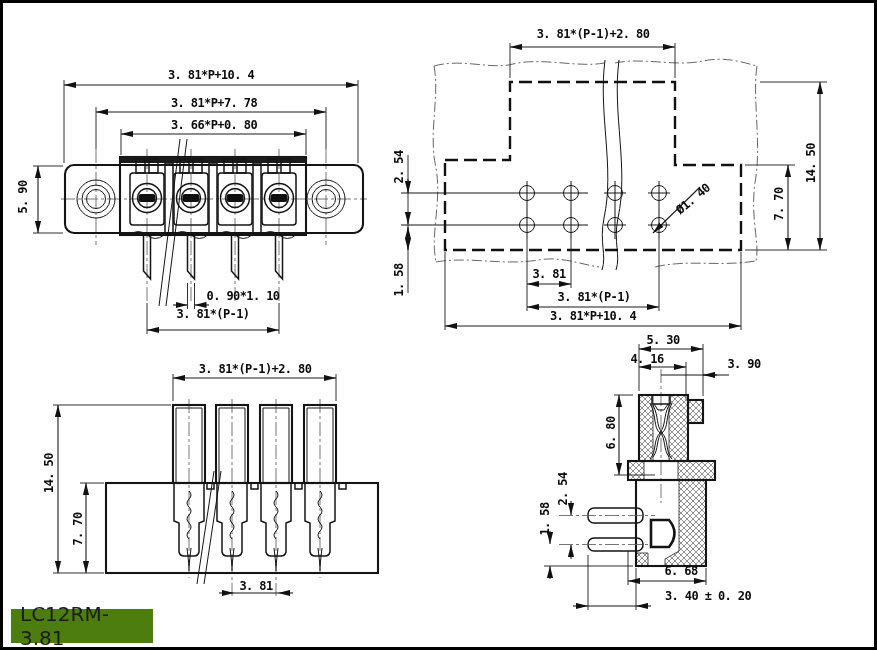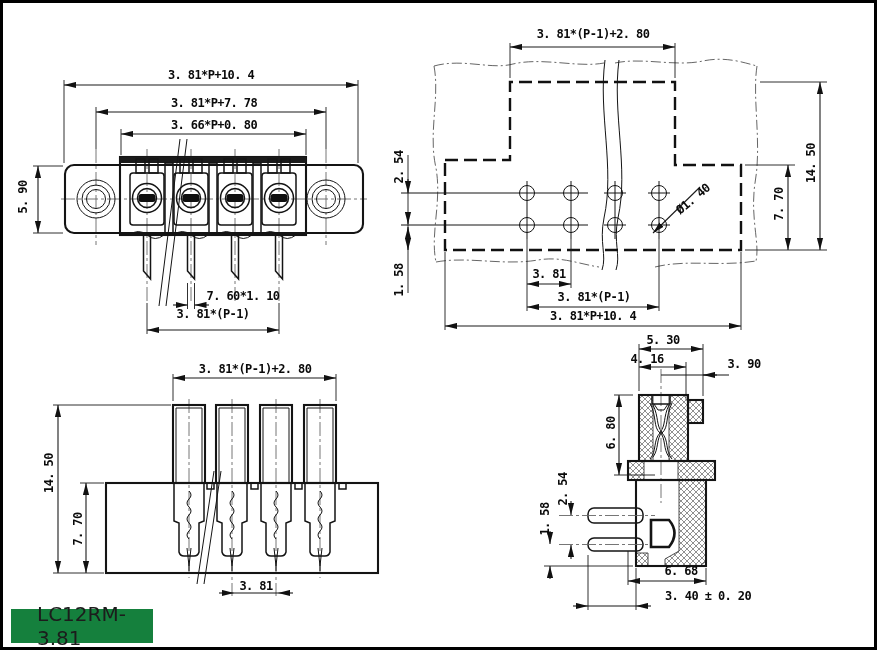--- a/index.html
+++ b/index.html
@@ -3,22 +3,22 @@
 <meta charset="utf-8">
 <style>
   html,body{margin:0;padding:0;background:#fff;}
   .sheet{position:relative;width:877px;height:650px;background:#fff;border:3px solid #000;box-sizing:border-box;overflow:hidden;
          font-family:"DejaVu Sans Mono",monospace;}
   .sheet svg{position:absolute;left:0;top:0;}
   .dim{position:absolute;transform:translate(-50%,-50%);font:bold 12px "DejaVu Sans Mono",monospace;
        letter-spacing:-0.6px;color:#0a0a0a;white-space:nowrap;line-height:1;}
   .dim.v{transform:translate(-50%,-50%) rotate(-90deg);}
   .dim.diag{transform:translate(-50%,-50%) rotate(-40deg);}
-  .title-box{position:absolute;left:8px;top:606px;width:142px;height:34px;background:#15803d;
-             display:flex;align-items:center;padding-left:26px;box-sizing:border-box;
+  .title-box{position:absolute;left:8px;top:606px;width:142px;height:34px;background:#4d7c0f;
+             display:flex;align-items:center;padding-left:9px;box-sizing:border-box;
              font:20px "DejaVu Sans",sans-serif;color:#1c1c1c;}
 </style>
 </head>
 <body>
 
 <div class="sheet">
 
 <svg width="877" height="650" viewBox="0 0 877 650">
   <defs>
     <marker id="arr" markerWidth="13" markerHeight="7" refX="12" refY="3.5" orient="auto-start-reverse" markerUnits="userSpaceOnUse">
@@ -299,21 +299,21 @@
     <line class="fine" x1="585" y1="603" x2="633" y2="603"></line>
     <line class="ae" x1="570" y1="603" x2="585" y2="603"></line>
     <line class="ae" x1="648" y1="603" x2="633" y2="603"></line>
   </g>
 </svg>
 
 <div class="dim" style="left:208px;top:72px">3. 81*P+10. 4</div>
 <div class="dim" style="left:211px;top:100px">3. 81*P+7. 78</div>
 <div class="dim" style="left:211px;top:122px">3. 66*P+0. 80</div>
 <div class="dim v" style="left:20px;top:194px">5. 90</div>
-<div class="dim" style="left:240px;top:293px">7. 60*1. 10</div>
+<div class="dim" style="left:240px;top:293px">0. 90*1. 10</div>
 <div class="dim" style="left:210px;top:311px">3. 81*(P-1)</div>
 
 <div class="dim" style="left:590px;top:31px">3. 81*(P-1)+2. 80</div>
 <div class="dim v" style="left:396px;top:164px">2. 54</div>
 <div class="dim v" style="left:396px;top:277px">1. 58</div>
 <div class="dim diag" style="left:690px;top:196px">Ø1. 40</div>
 <div class="dim" style="left:546px;top:271px">3. 81</div>
 <div class="dim" style="left:591px;top:294px">3. 81*(P-1)</div>
 <div class="dim" style="left:590px;top:313px">3. 81*P+10. 4</div>
 <div class="dim v" style="left:776px;top:201px">7. 70</div>

